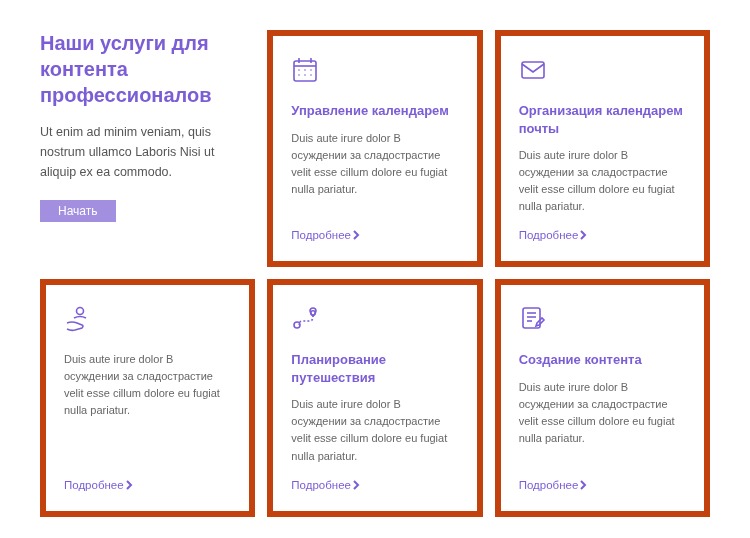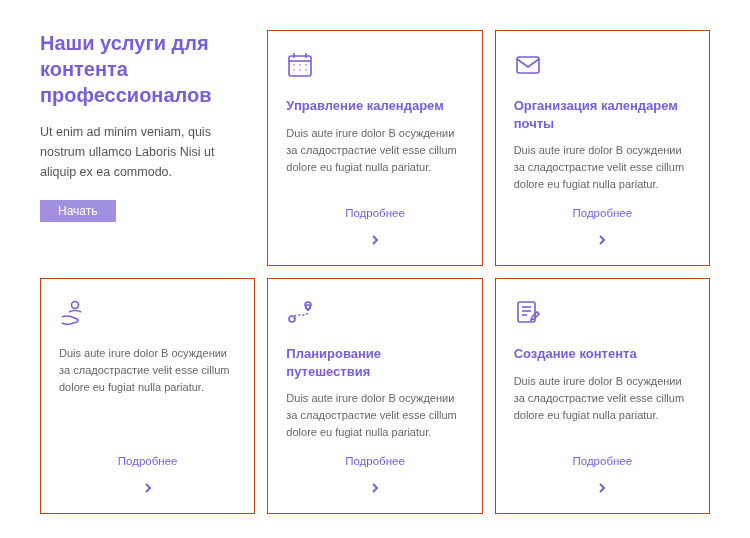--- a/index.html
+++ b/index.html
@@ -34,21 +34,21 @@
     display: inline-block;
     background: #a28fe0;
     color: #fff;
     font-size: 12px;
     padding: 4px 18px;
     border: none;
     cursor: pointer;
     font-family: inherit;
   }
   .card {
-    border: 1px solid #c2410c;
+    border: 6px solid #c2410c;
     padding: 20px 18px;
     display: flex;
     flex-direction: column;
   }
   .card .icon {
     margin-bottom: 14px;
   }
   .card .icon svg {
     width: 28px;
     height: 28px;
@@ -69,22 +69,21 @@
     line-height: 1.55;
     margin-bottom: 14px;
     flex-grow: 1;
   }
   .more {
     color: #7b5dd6;
     font-size: 11.5px;
     text-decoration: none;
     display: inline-flex;
     align-items: center;
-    gap: 16px;
-    flex-direction: column;
+    gap: 0;
   }
   .more svg {
     width: 10px;
     height: 10px;
     stroke: #7b5dd6;
     fill: none;
     stroke-width: 2;
   }
 </style>
 </head>

